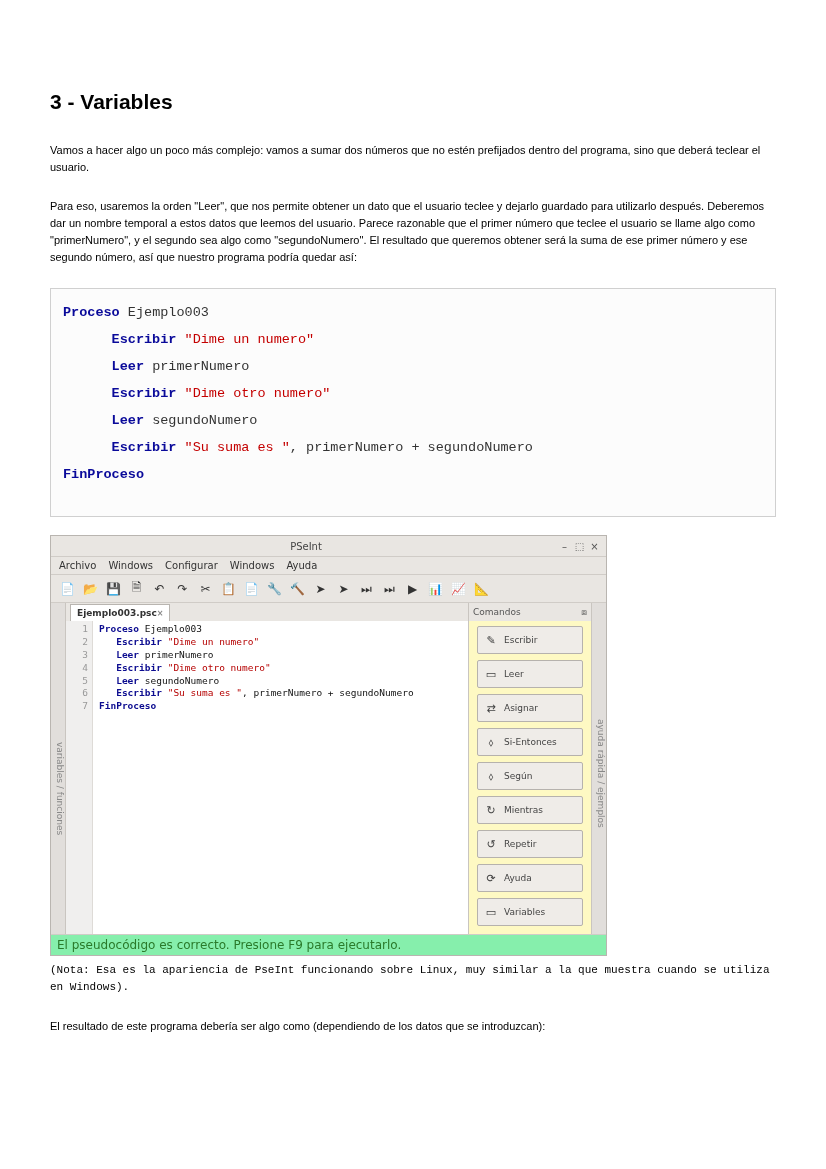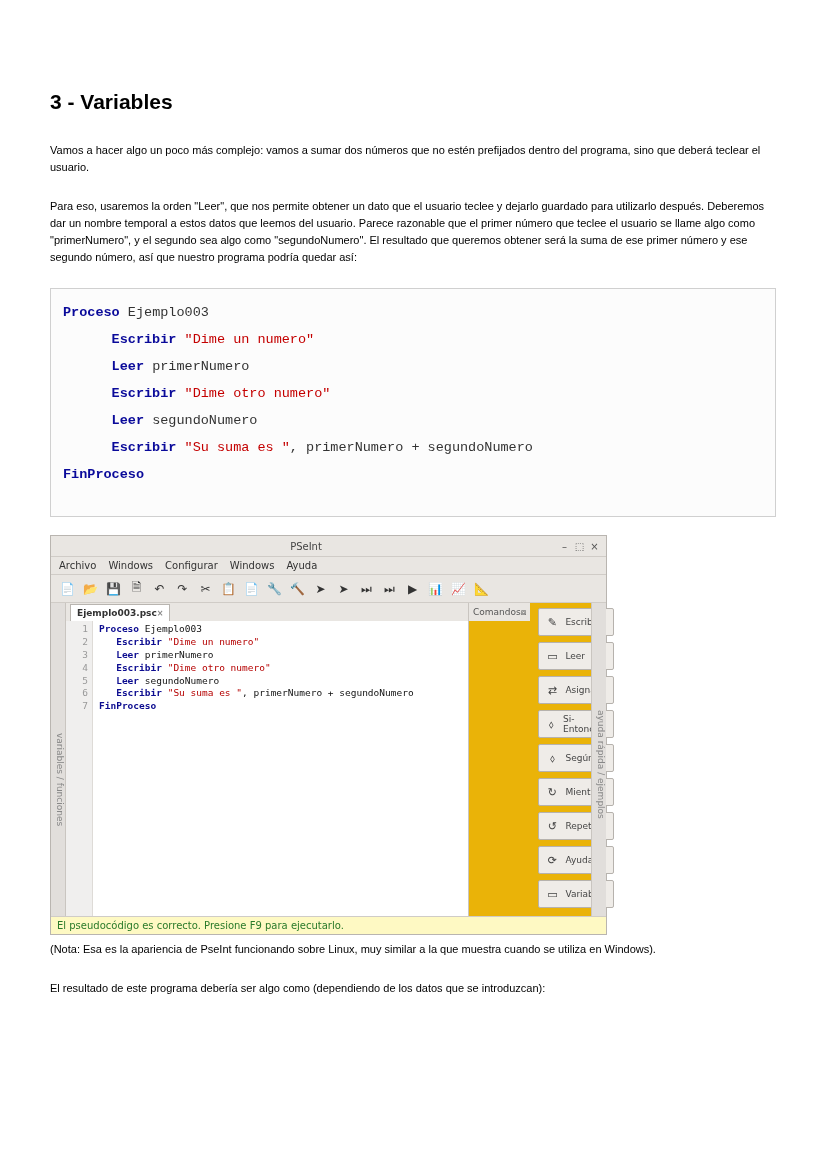--- a/index.html
+++ b/index.html
@@ -142,22 +142,22 @@
     padding: 2px 4px 0 0;
   }
   .code {
     padding: 2px 6px 11px 6px;
     color:#111;
   }
   .code .kw2 { color:#0c0c90; font-weight:bold;}
   .code .str2{ color:#b50000;}
   .sidepanel {
     width: 122px;
-    background:#eab308;
-    display:flex; flex-direction:row;
+    background:#fef9c3;
+    display:flex; flex-direction:column;
     border-left:0;
   }
   .sidehead {
     height: 16px;
     font-size:9px;
     color:#555;
     padding: 1px 4px;
     display:flex; align-items:center;
     background:#e9e6e2;
   }
@@ -183,23 +183,23 @@
     width:14px;
     background:#e1dedb;
     border-left:1px solid #c9c5c0;
     color:#888; font-size:9px;
     writing-mode: vertical-rl;
     text-align:center;
     padding-top: 10px;
   }
   .statusbar {
     padding: 3px 6px;
-    font-size: 10px;
+    font-size: 12px;
     color: #2a7a2a;
-    background:#fef9c3;
+    background:#86efac;
     border-top:1px solid #d0ccc7;
   }
 </style>
 </head>
 <body>
 
 <div class="page">
 
   <h2 class="title">3 - Variables</h2>
 
@@ -321,17 +321,17 @@
             </div>
           </div>
       </div>
 
       <div class="rightgutter">ayuda rápida / ejemplos</div>
     </div>
 
     <div class="statusbar">El pseudocódigo es correcto. Presione F9 para ejecutarlo.</div>
   </div>
 
-  <p class="body" style="margin-top:0;">(Nota: Esa es la apariencia de PseInt funcionando sobre Linux, muy similar a la que muestra cuando se utiliza en Windows).</p>
+  <p class="body" style="margin-top:0;font-family:Liberation Mono, monospace;">(Nota: Esa es la apariencia de PseInt funcionando sobre Linux, muy similar a la que muestra cuando se utiliza en Windows).</p>
 
   <p class="body">El resultado de este programa debería ser algo como (dependiendo de los datos que se introduzcan):</p>
 
 </div>
 
 </body></html>

